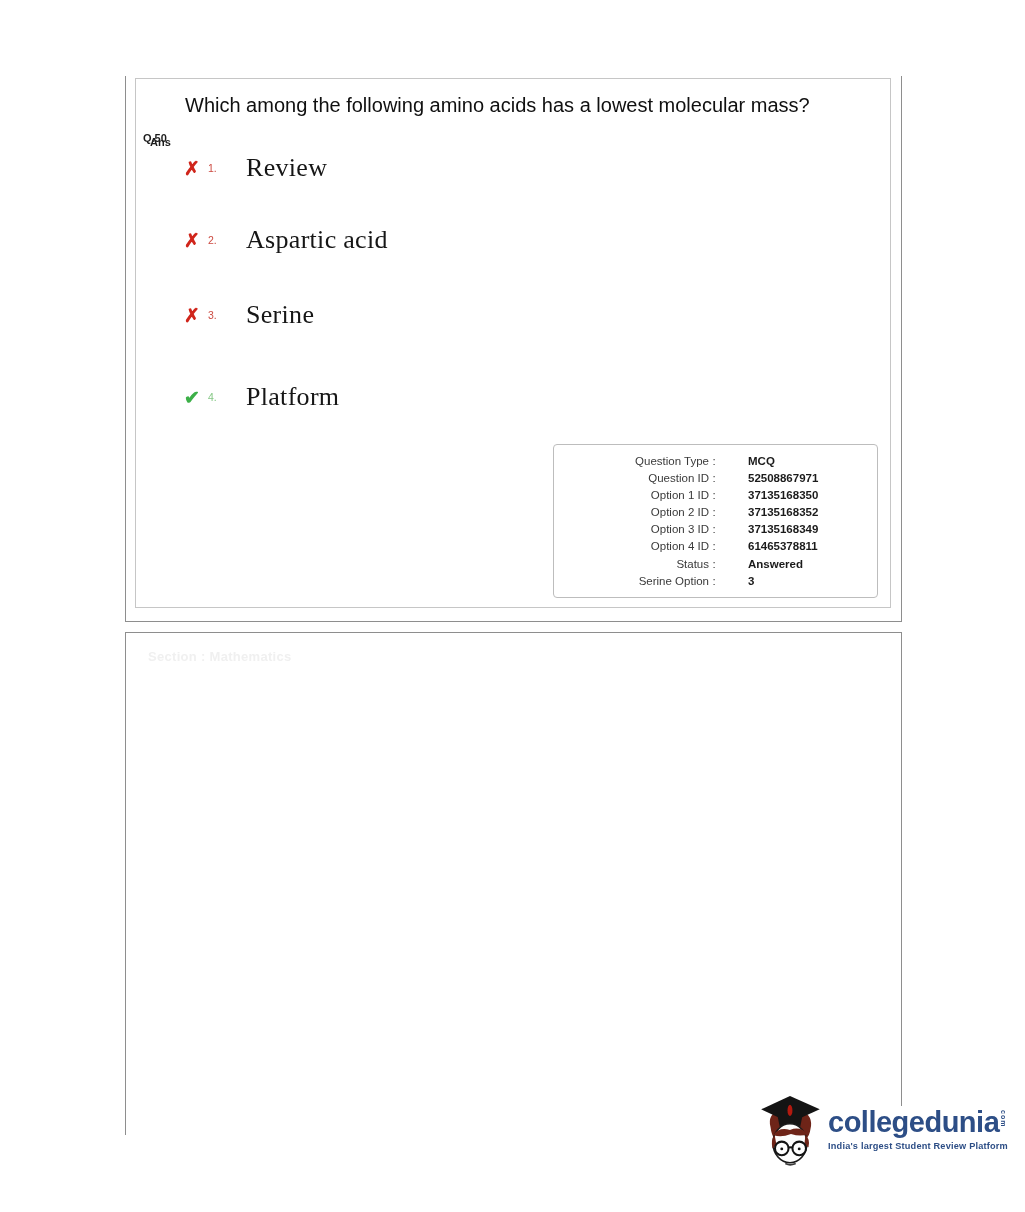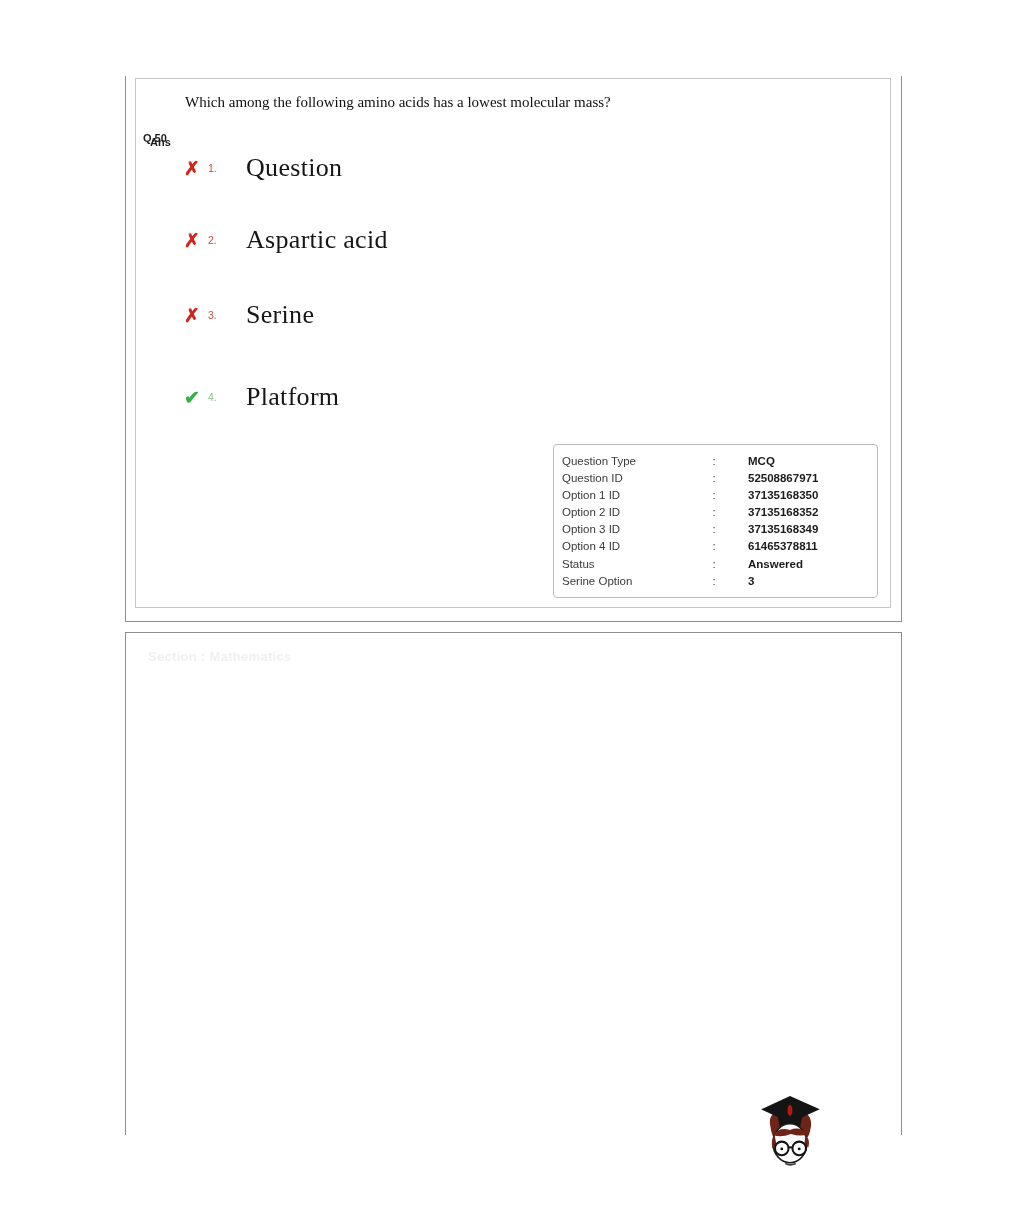--- a/index.html
+++ b/index.html
@@ -17,21 +17,21 @@
   .q-inner {
     position:absolute; left:135px; top:78px; width:756px; height:530px;
     border:1px solid #c6c6c6; background:#ffffff;
   }
   .q-number {
     position:absolute; left:143px; top:84px;
     font-size:11px; font-weight:bold; color:#1c1c1c;margin-top:48px;
   }
   .q-text {
     position:absolute; left:185px; top:94px; width:680px;
-    font-family:Liberation Serif, serif; font-size:15px; color:#101010;
+    font-family:Liberation Sans, sans-serif; font-size:20px; color:#101010;
   }
   .ans-label {
     position:absolute; left:150px; top:136px;
     font-size:11px; font-weight:bold; color:#1c1c1c;
   }
 
   .option-row {
     position:absolute; left:184px; display:flex; align-items:center;
   }
   .opt1 { top:153px; } .opt2 { top:225px; } .opt3 { top:300px; } .opt4 { top:382px; }
@@ -51,21 +51,21 @@
   }
 
   
   .meta-box {
     position:absolute; left:553px; top:444px; width:325px; height:154px;
     border:1px solid #bdbdbd; border-radius:4px; background:#ffffff;
     padding:8px 68px 8px 8px;
     display:grid; grid-template-columns:1fr 10px 90px; align-content:space-between;
     font-size:11.5px; line-height:17.1px;
   }
-  .meta-label { text-align:left; color:#3a3a3a; white-space:nowrap; }
+  .meta-label { text-align:right; color:#3a3a3a; white-space:nowrap; }
   .meta-sep   { text-align:center; color:#3a3a3a; }
   .meta-value { text-align:left; font-weight:bold; color:#1b1b1b; white-space:nowrap;padding-left:29px; }
 
   
   .section-panel {
     position:absolute; left:125px; top:632px; width:777px; height:503px;
     border:1px solid #8e8e8e; border-bottom:none; background:#ffffff;
   }
   .section-watermark {
     position:absolute; left:22px; top:16px;
@@ -102,21 +102,21 @@
 
 <div class="q-number">Q.50</div>
 
 <div class="q-text">Which among the following amino acids has a lowest molecular mass?</div>
 
 <div class="ans-label">Ans</div>
 
 <div class="option-row opt1">
   <span class="opt-icon wrong">✗</span>
   <span class="opt-num wrong">1.</span>
-  <span class="opt-text">Question</span>
+  <span class="opt-text">Review</span>
 </div>
 
 <div class="option-row opt2">
   <span class="opt-icon wrong">✗</span>
   <span class="opt-num wrong">2.</span>
   <span class="opt-text">Aspartic acid</span>
 </div>
 
 <div class="option-row opt3">
   <span class="opt-icon wrong">✗</span>
@@ -185,13 +185,20 @@
     <path d="M14,38 Q10,43 12,51 L16,48 Z" fill="#6e2418"></path>
 
     <circle cx="21" cy="51" r="6.6" fill="#ffffff" stroke="#141414" stroke-width="2"></circle>
     <circle cx="38" cy="51" r="6.6" fill="#ffffff" stroke="#141414" stroke-width="2"></circle>
     <line x1="27.6" y1="50" x2="31.4" y2="50" stroke="#141414" stroke-width="2"></line>
     <circle cx="21" cy="51.5" r="1.4" fill="#141414"></circle>
     <circle cx="38" cy="51.5" r="1.4" fill="#141414"></circle>
 
     <path d="M25,66 Q29,68 34,66" fill="none" stroke="#3a3a3a" stroke-width="1.6" stroke-linecap="round"></path>
   </svg>
+  <div class="logo-textblock">
+    <div class="logo-brandrow">
+      <span class="logo-brand">collegedunia</span>
+      <span class="logo-tld">com</span>
+    </div>
+    <div class="logo-tagline">India's largest Student Review Platform</div>
+  </div>
 </div>
 
 </body></html>

